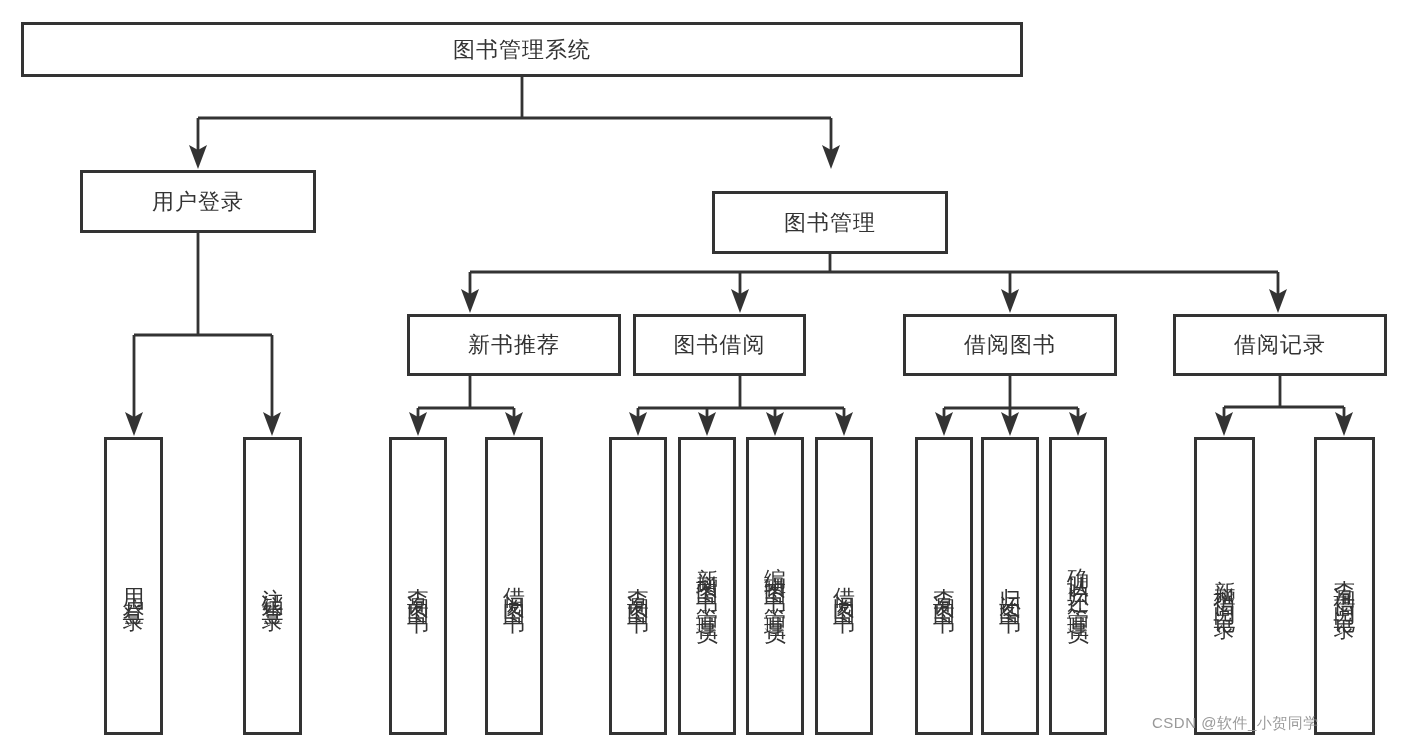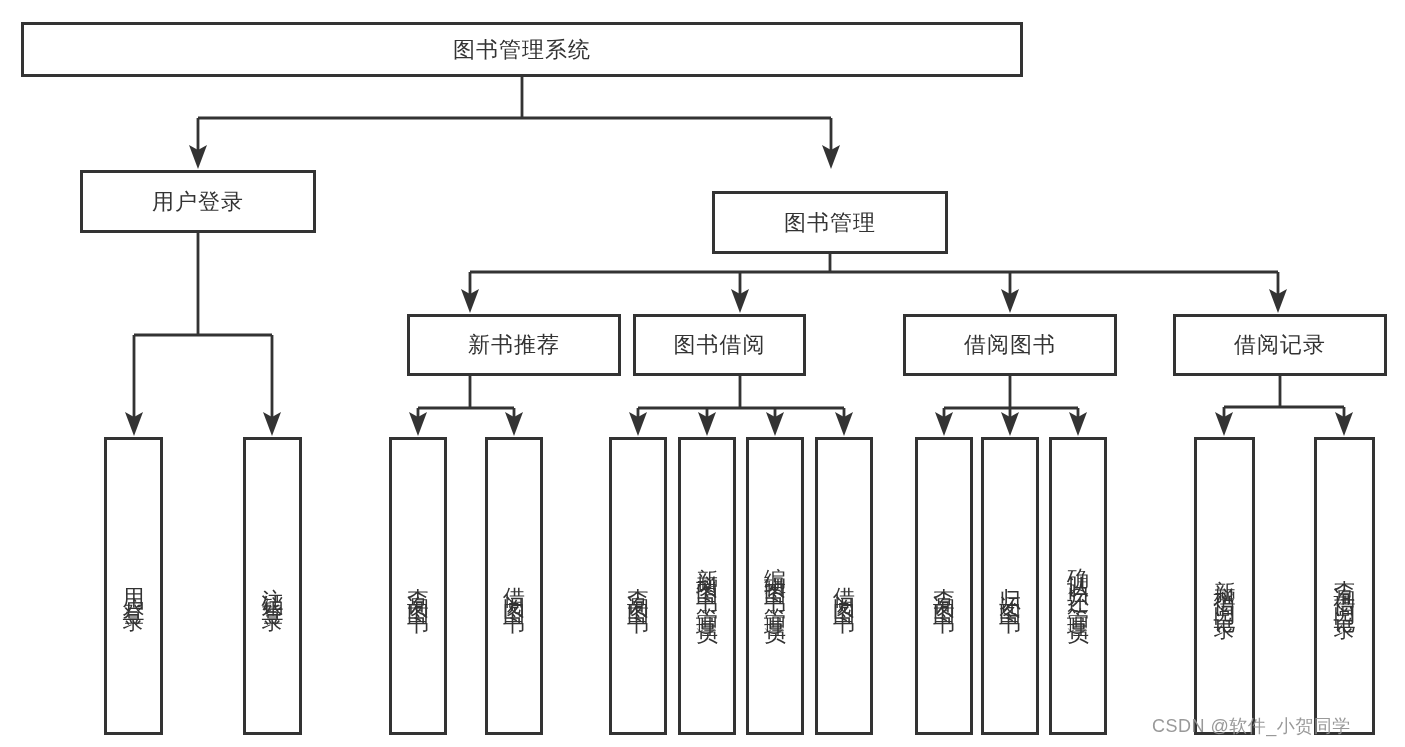--- a/index.html
+++ b/index.html
@@ -28,21 +28,21 @@
     writing-mode:vertical-rl;
     font-size:22px;
     letter-spacing:8px;
     line-height:1;
     white-space:nowrap;
   }
   #watermark{
     position:absolute;
     left:1152px;top:714px;
     z-index:5;
-    font-size:18px;
+    font-size:15px;
     color:rgba(148,148,148,0.95);
     letter-spacing:0.5px;
     white-space:nowrap;
   }
 </style>
 </head>
 <body>
 
 <div id="canvas">
 

